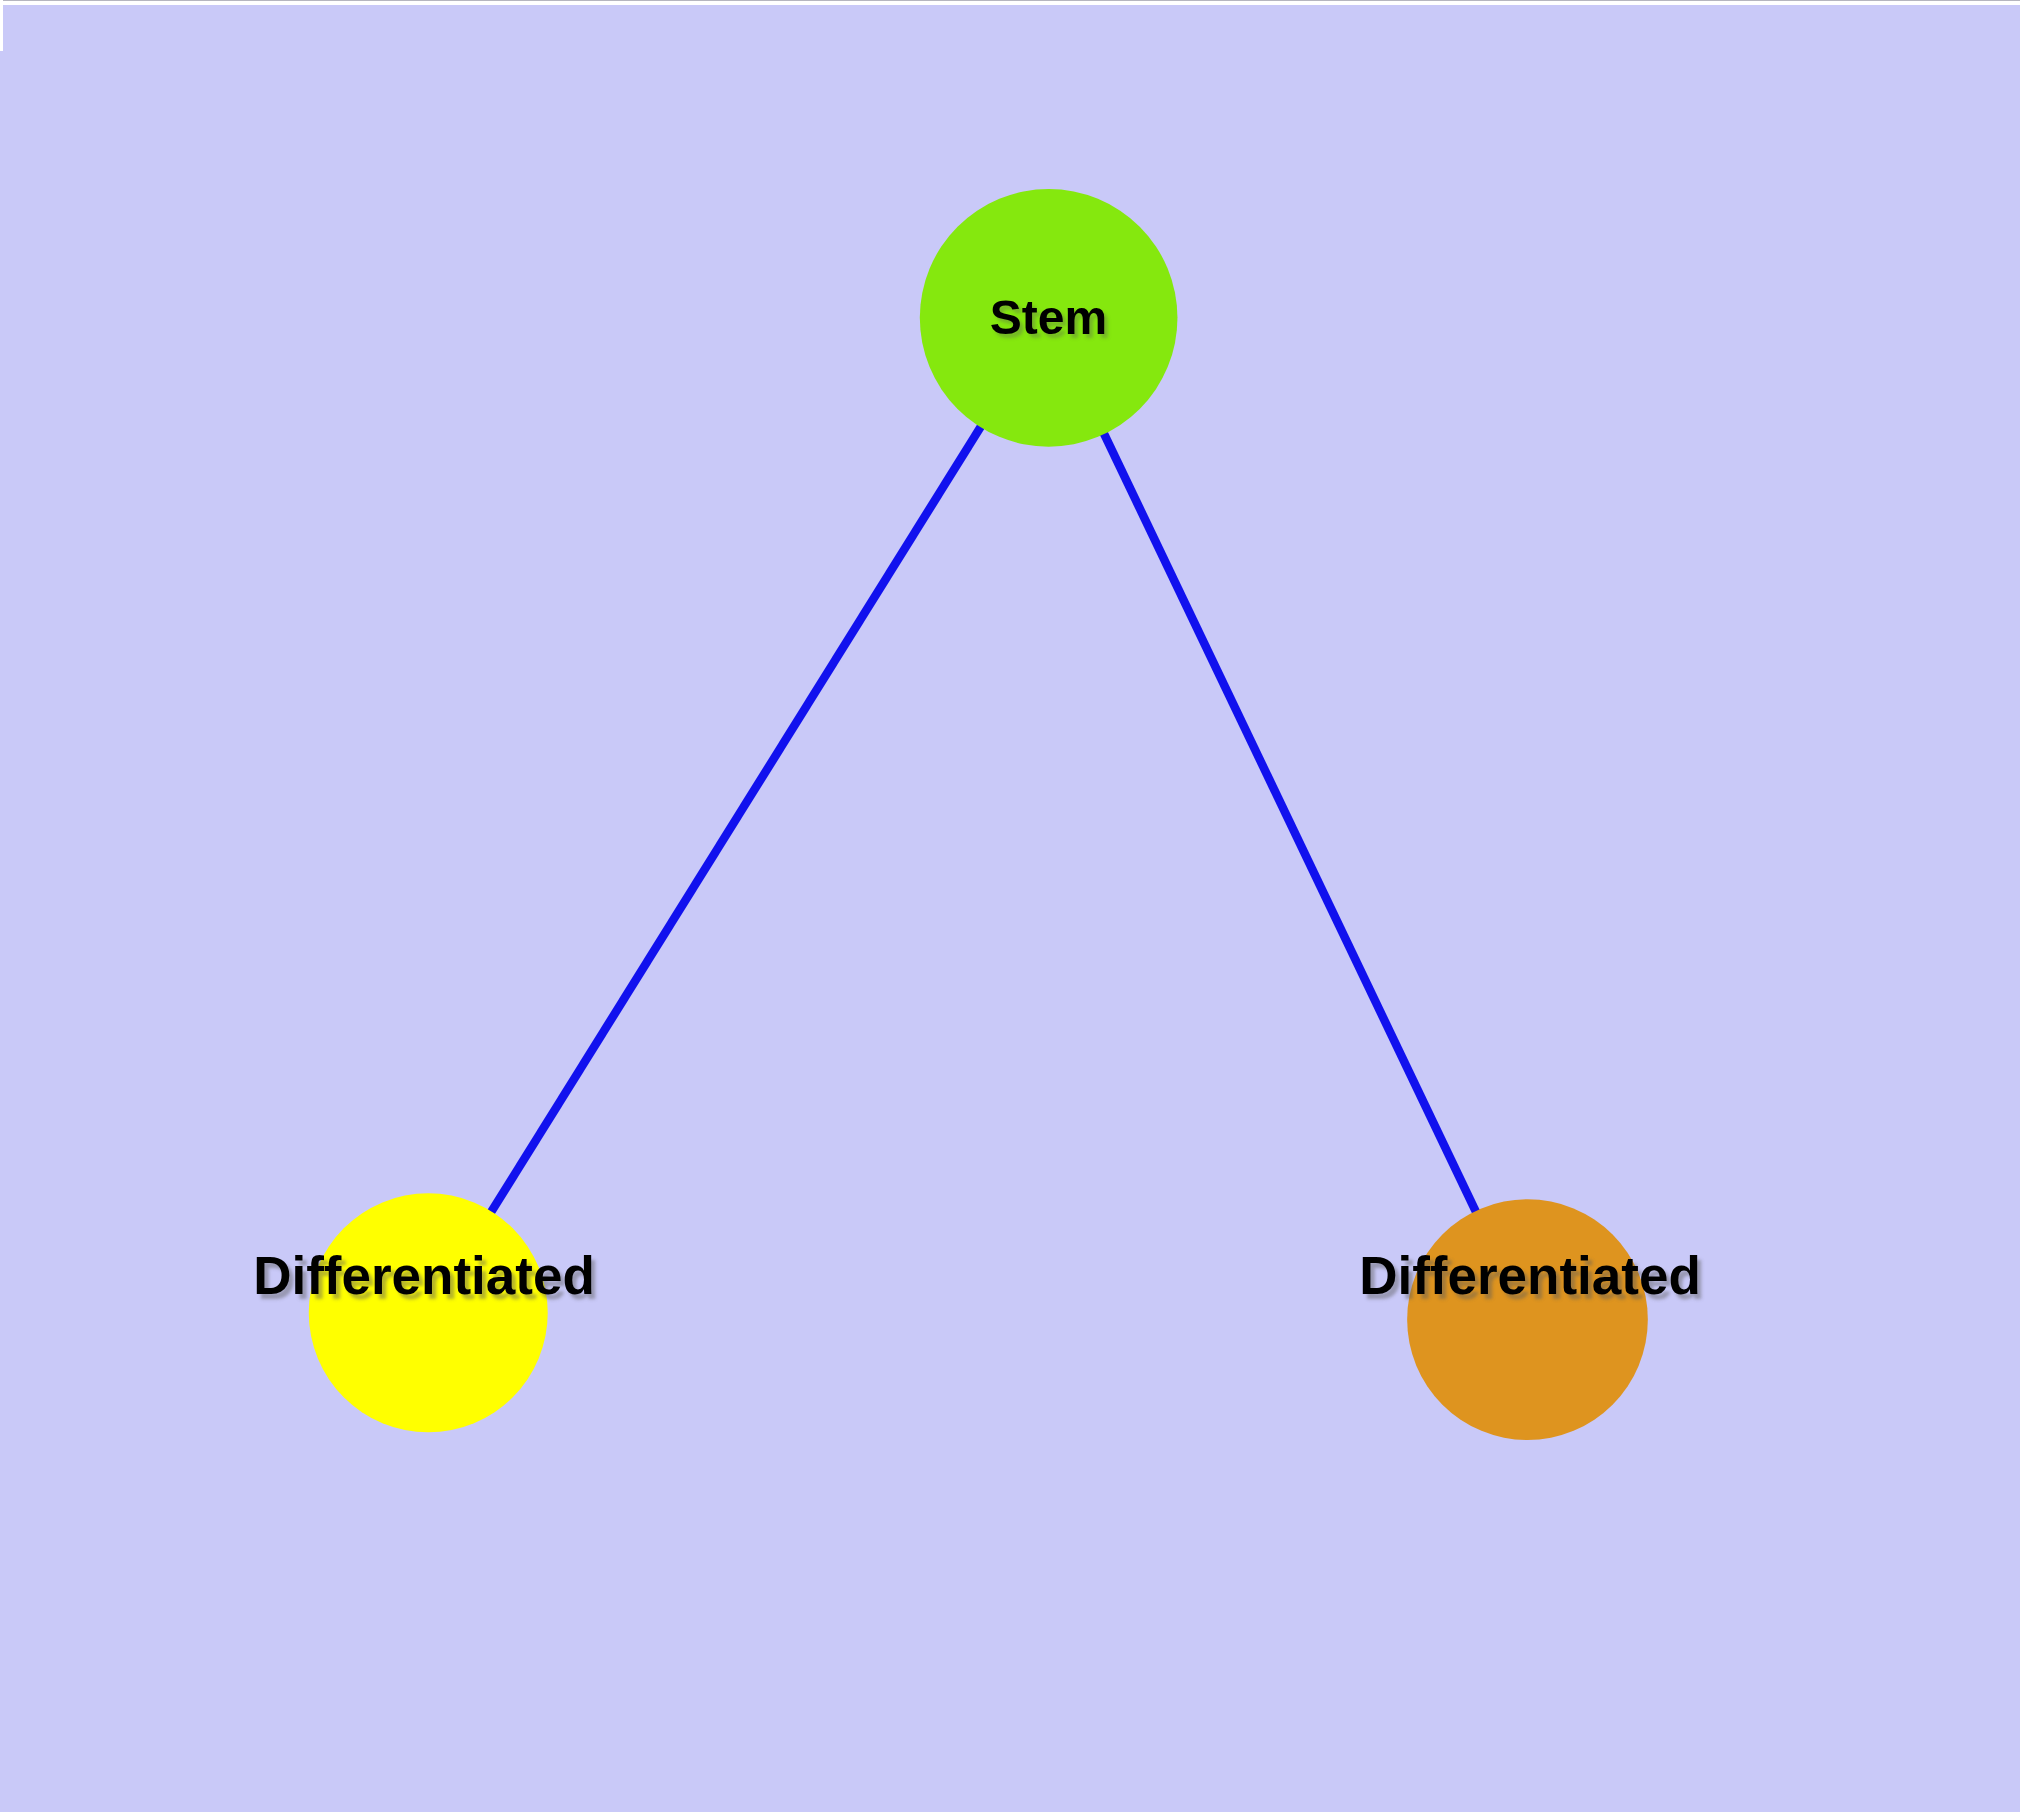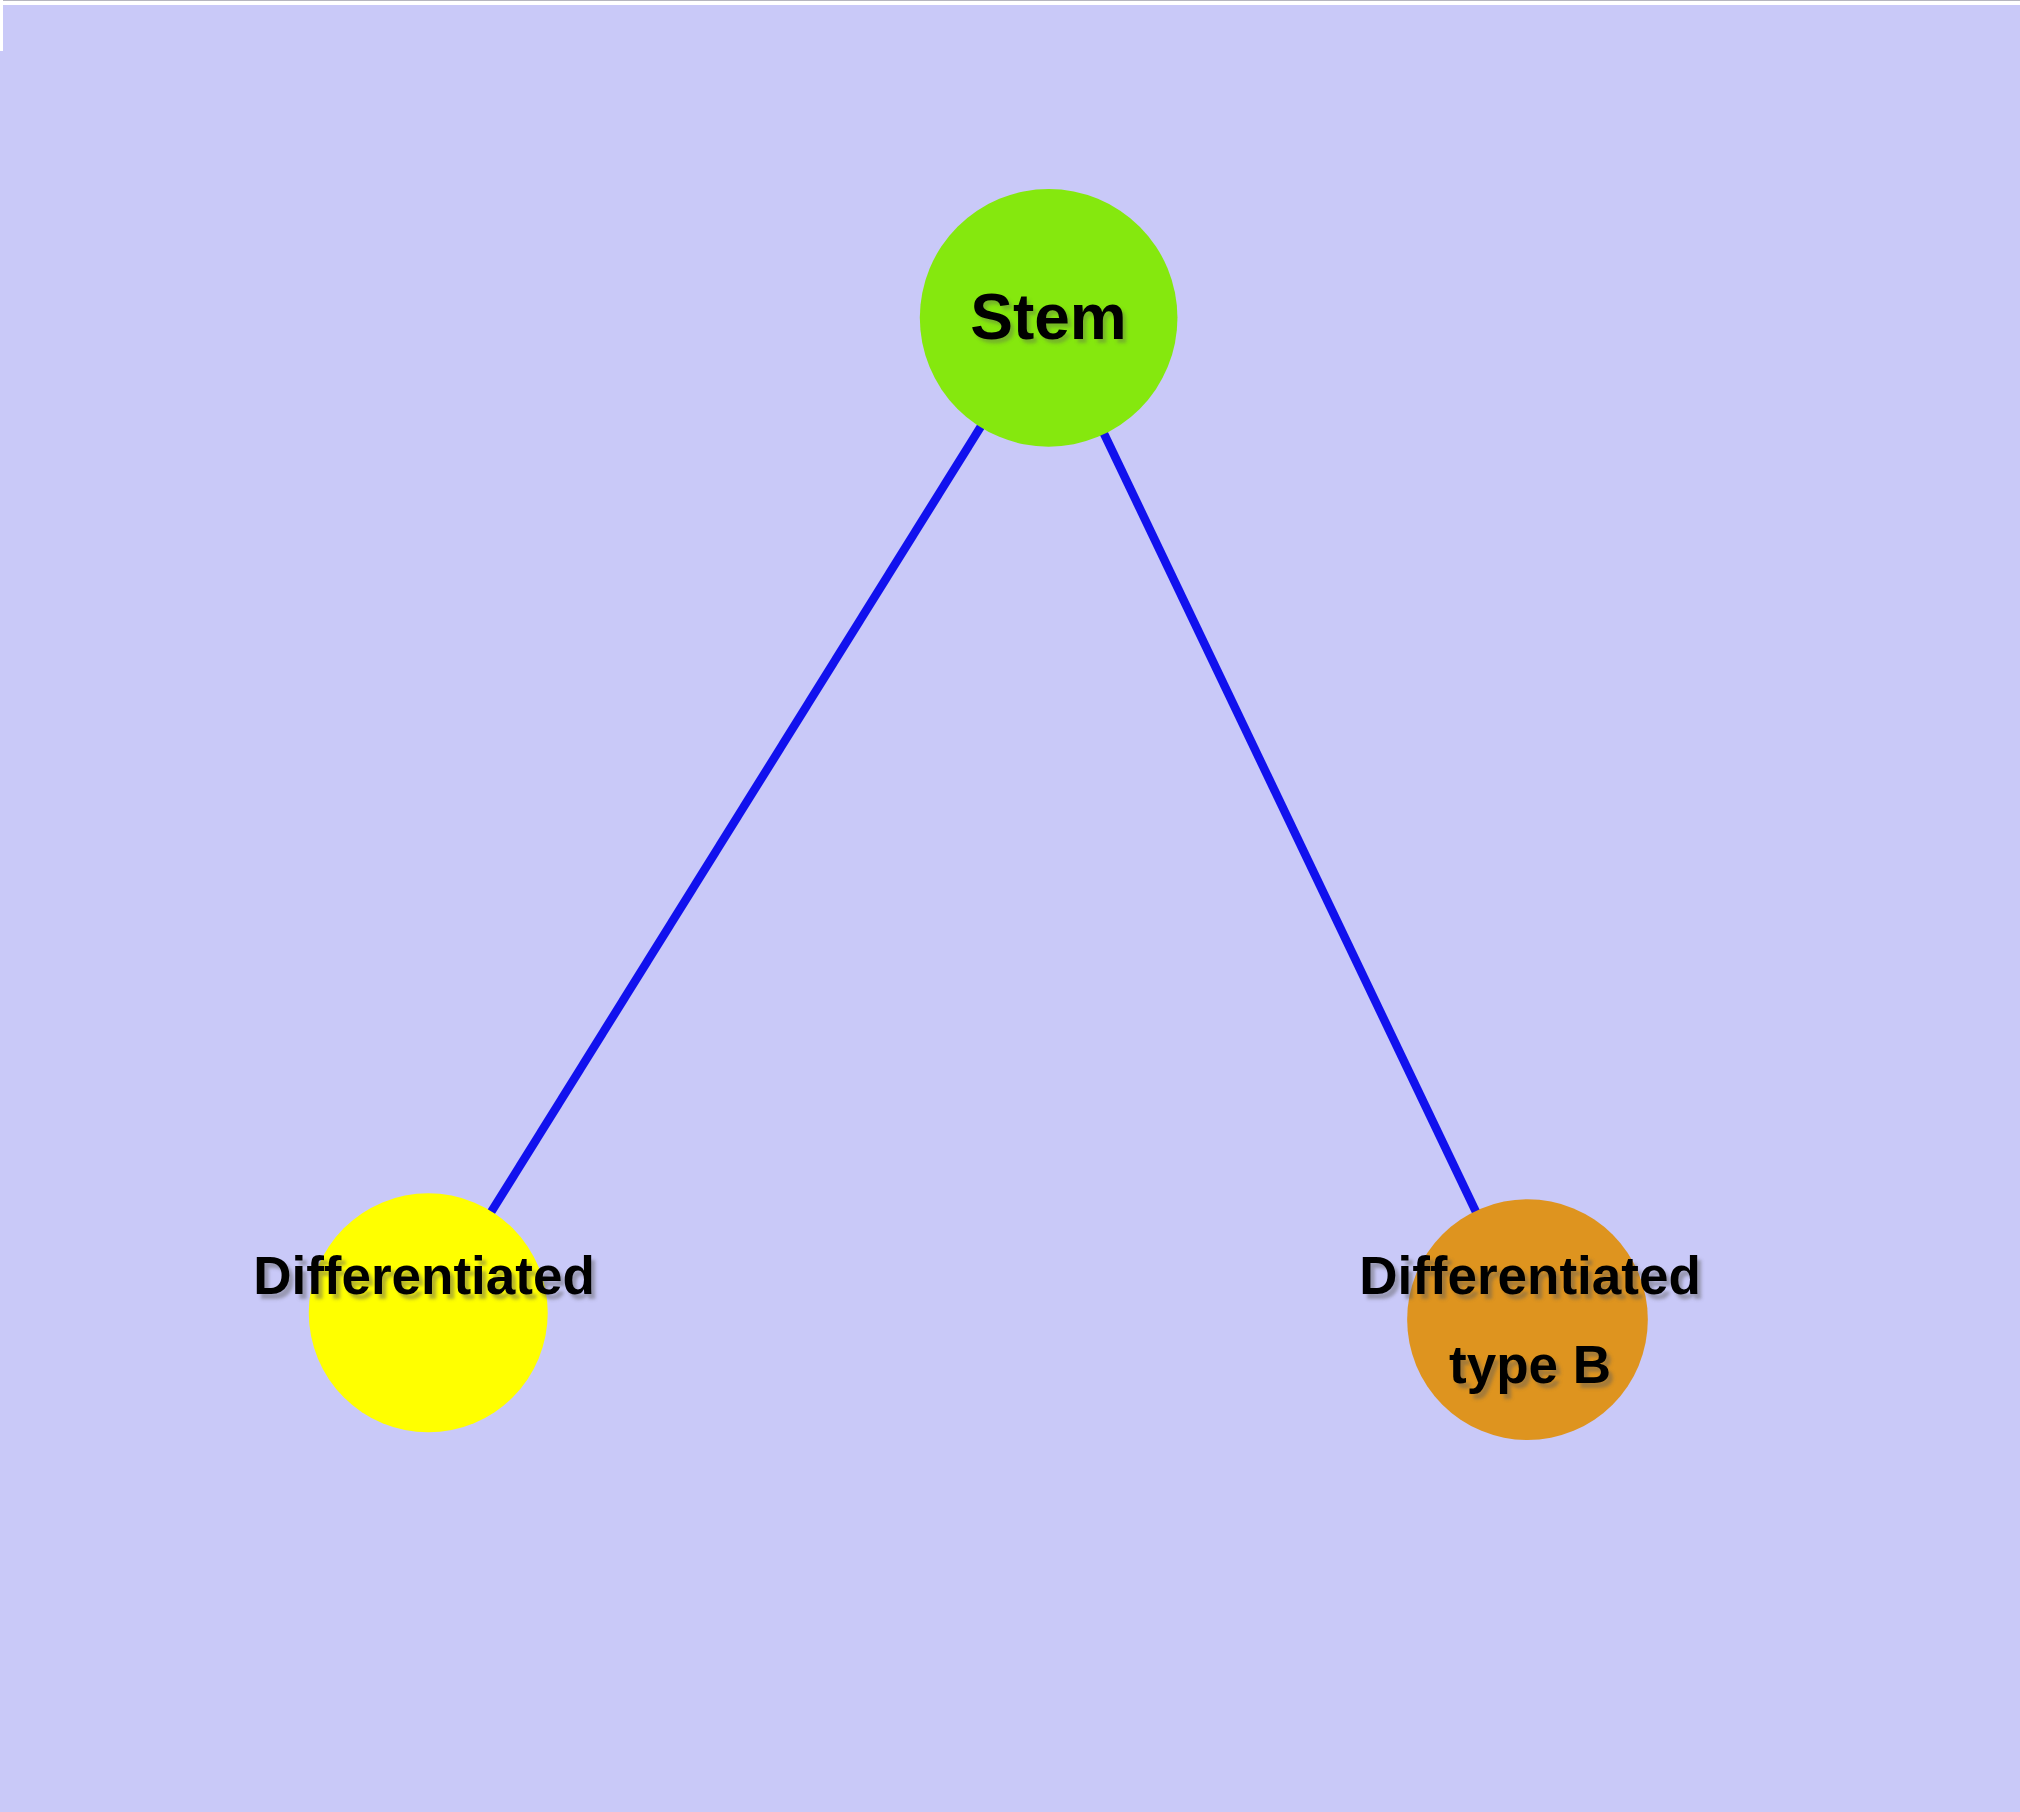--- a/index.html
+++ b/index.html
@@ -44,21 +44,21 @@
     color: #000000;
     white-space: nowrap;
   }
   .node-label .line {
     display: block;
   }
   .stem-label {
     left: 752px;
     top: 282px;
     width: 593px;
-    font-size: 64px;
+    font-size: 48px;
     line-height: 71px;
     text-shadow: 3.4px 4.2px 3.4px rgba(90, 90, 90, 0.35);
   }
   .leaf-label {
     width: 644px;
     font-size: 53px;
     line-height: 89px;
     text-shadow: 4.2px 5.1px 3.4px rgba(90, 90, 90, 0.45);
   }
   .type-a-label {
@@ -88,20 +88,19 @@
   <div class="node-label stem-label">
     <span class="line">Stem</span>
   </div>
 
   <div class="node-label leaf-label type-a-label">
     <span class="line">Differentiated</span>
   </div>
 
   <div class="node-label leaf-label type-b-label">
     <span class="line">Differentiated</span>
-    <span class="line">type B</span>
   </div>
 
   <div class="top-strip" style="background-color: rgb(255, 255, 255);"></div>
   <div class="left-sliver" style="background-color: rgb(255, 255, 255);"></div>
 
 </div>
 
 
 </body></html>

